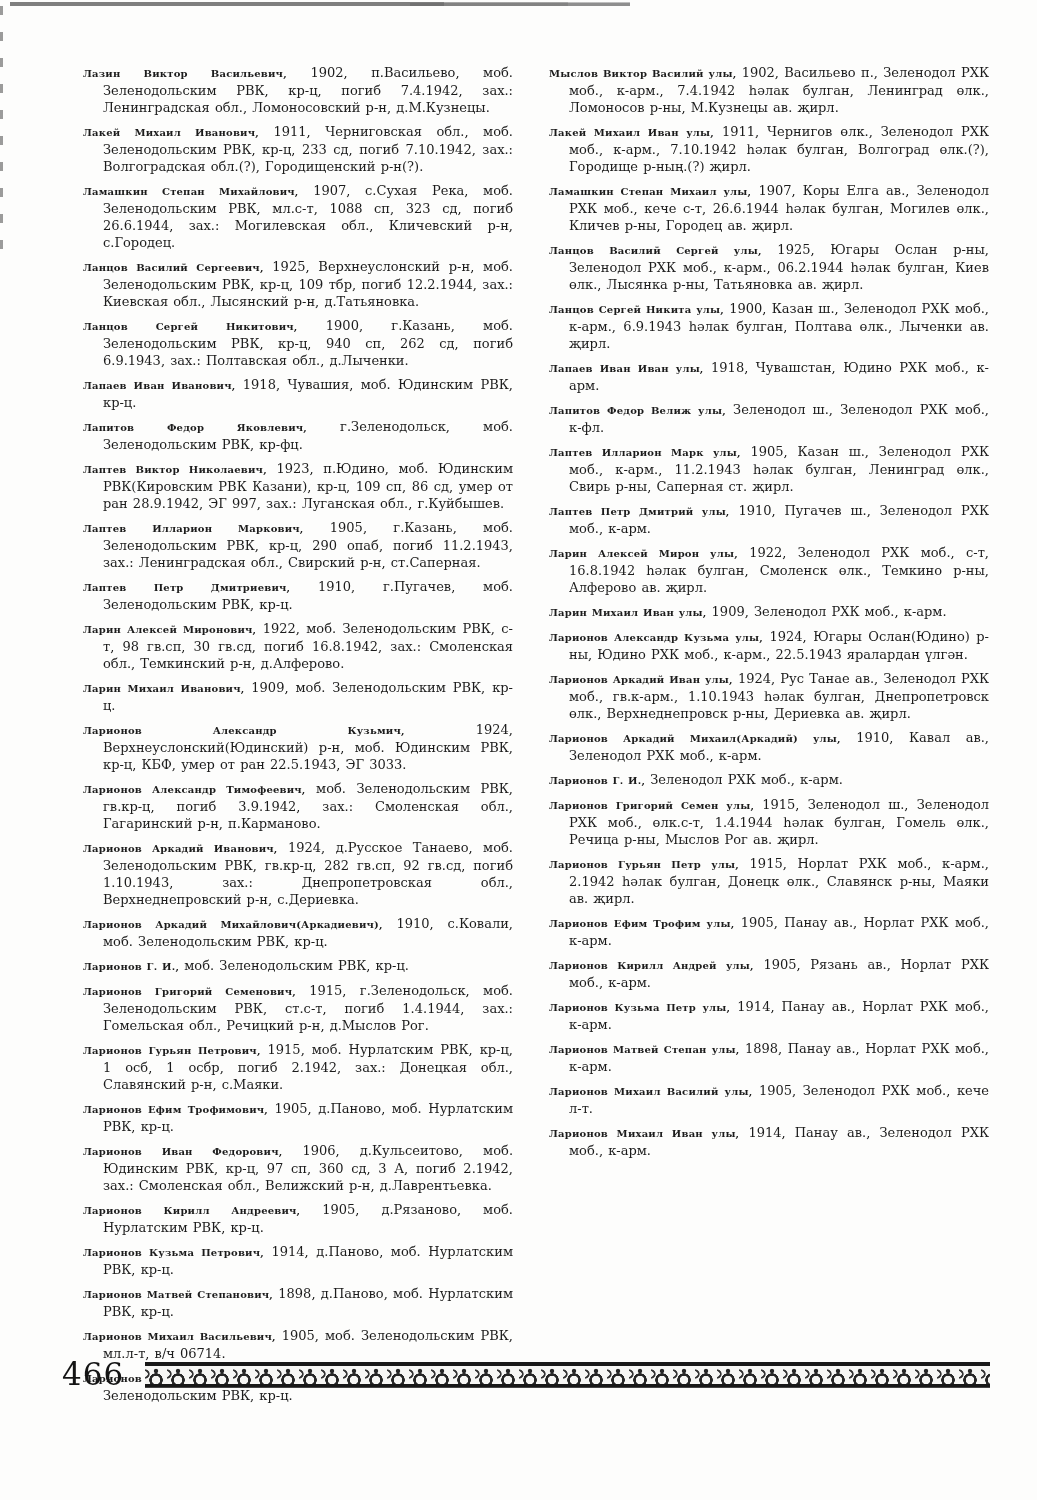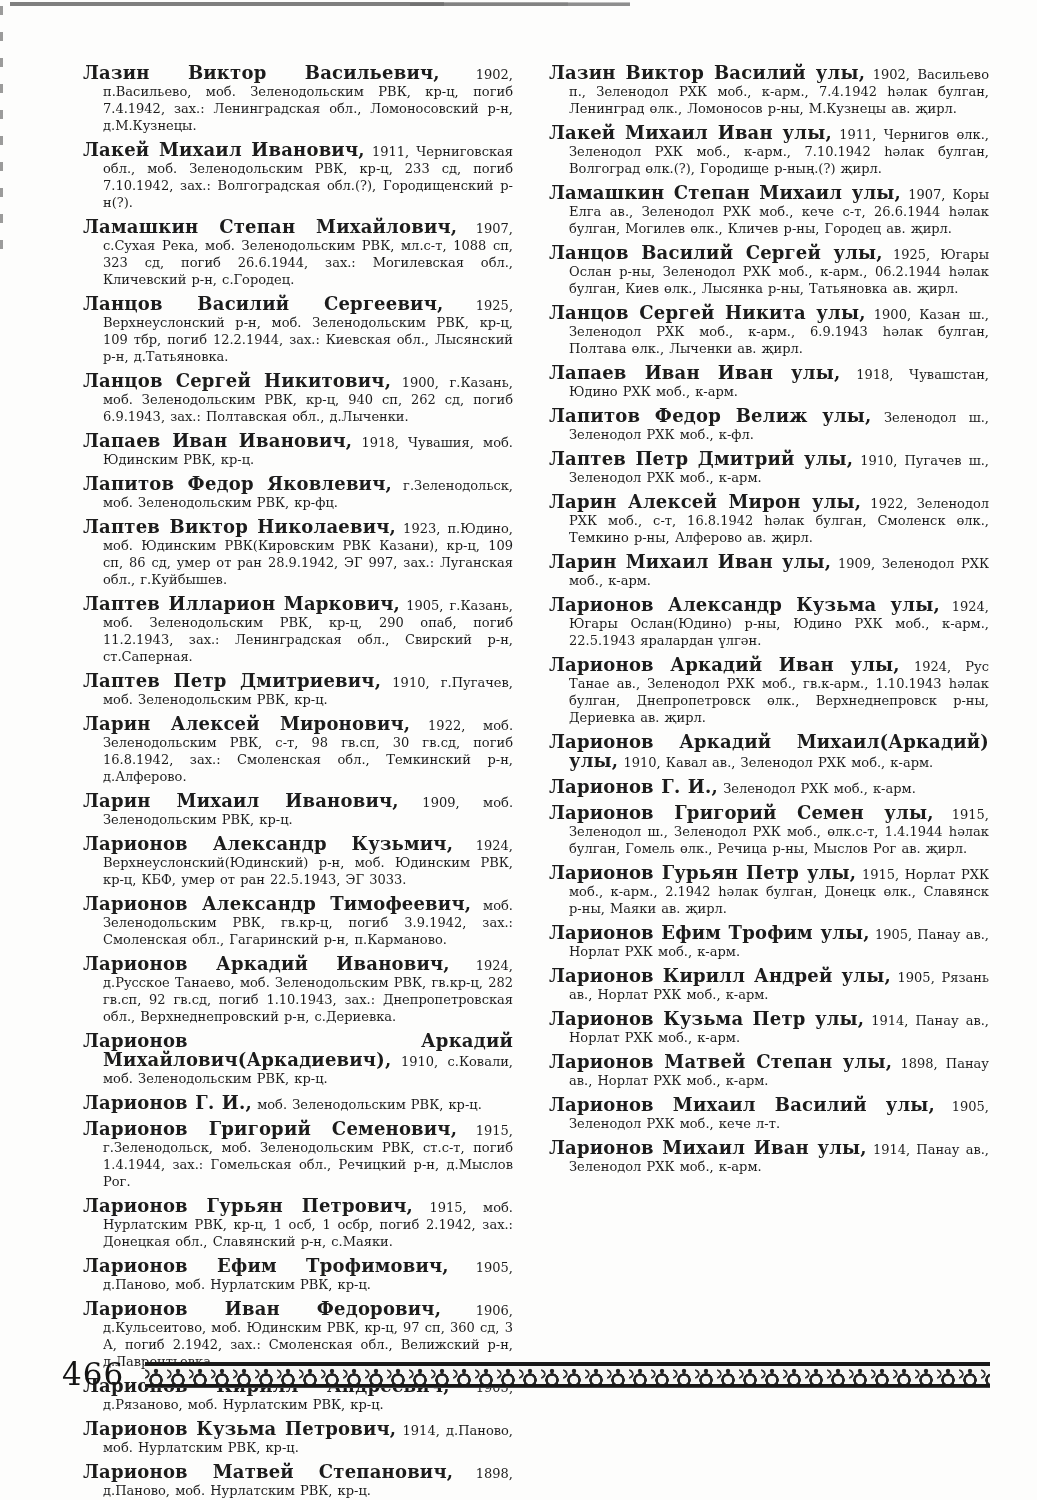--- a/index.html
+++ b/index.html
@@ -49,21 +49,21 @@
   .entry {
     padding-left: 20px;
     text-indent: -20px;
     font-size: 13px;
     line-height: 17px;
     margin-bottom: 7px;
     word-spacing: 1px;
   }
   .entry .name {
     font-weight: bold;
-    font-size: 18px;
+    font-size: 10px;
     letter-spacing: .2px;
   }
   .entry .details {
     font-size: 13px;
     margin-top: 48px;
   }
   
   .footer {
     position: absolute;
     left: 0; top: 1356px;
@@ -123,27 +123,28 @@
       <div class="entry"><span class="name">Ларионов Гурьян Петрович,</span> <span class="details">1915, моб. Нурлатским РВК, кр-ц, 1 осб, 1 осбр, погиб 2.1942, зах.: Донецкая обл., Славянский р-н, с.Маяки.</span></div>
       <div class="entry"><span class="name">Ларионов Ефим Трофимович,</span> <span class="details">1905, д.Паново, моб. Нурлатским РВК, кр-ц.</span></div>
       <div class="entry"><span class="name">Ларионов Иван Федорович,</span> <span class="details">1906, д.Кульсеитово, моб. Юдинским РВК, кр-ц, 97 сп, 360 сд, 3 А, погиб 2.1942, зах.: Смоленская обл., Велижский р-н, д.Лаврентьевка.</span></div>
       <div class="entry"><span class="name">Ларионов Кирилл Андреевич,</span> <span class="details">1905, д.Рязаново, моб. Нурлатским РВК, кр-ц.</span></div>
       <div class="entry"><span class="name">Ларионов Кузьма Петрович,</span> <span class="details">1914, д.Паново, моб. Нурлатским РВК, кр-ц.</span></div>
       <div class="entry"><span class="name">Ларионов Матвей Степанович,</span> <span class="details">1898, д.Паново, моб. Нурлатским РВК, кр-ц.</span></div>
       <div class="entry"><span class="name">Ларионов Михаил Васильевич,</span> <span class="details">1905, моб. Зеленодольским РВК, мл.л-т, в/ч 06714.</span></div>
       <div class="entry"><span class="name">Ларионов Михаил Иванович,</span> <span class="details">1914, д.Паново, моб. Зеленодольским РВК, кр-ц.</span></div>
     </div>
   <div class="col col-right" id="col-1">
-      <div class="entry"><span class="name">Лазин Виктор Василий улы,</span> <span class="details">1902, Васильево п., Зеленодол РХК моб., к-арм., 7.4.1942 һәлак булган, Ленинград өлк., Ломоносов р-ны, М.Кузнецы ав. җирл.</span></div>
+      <div class="entry"><span class="name">Мыслов Виктор Василий улы,</span> <span class="details">1902, Васильево п., Зеленодол РХК моб., к-арм., 7.4.1942 һәлак булган, Ленинград өлк., Ломоносов р-ны, М.Кузнецы ав. җирл.</span></div>
       <div class="entry"><span class="name">Лакей Михаил Иван улы,</span> <span class="details">1911, Чернигов өлк., Зеленодол РХК моб., к-арм., 7.10.1942 һәлак булган, Волгоград өлк.(?), Городище р-ның.(?) җирл.</span></div>
       <div class="entry"><span class="name">Ламашкин Степан Михаил улы,</span> <span class="details">1907, Коры Елга ав., Зеленодол РХК моб., кече с-т, 26.6.1944 һәлак булган, Могилев өлк., Кличев р-ны, Городец ав. җирл.</span></div>
       <div class="entry"><span class="name">Ланцов Василий Сергей улы,</span> <span class="details">1925, Югары Ослан р-ны, Зеленодол РХК моб., к-арм., 06.2.1944 һәлак булган, Киев өлк., Лысянка р-ны, Татьяновка ав. җирл.</span></div>
       <div class="entry"><span class="name">Ланцов Сергей Никита улы,</span> <span class="details">1900, Казан ш., Зеленодол РХК моб., к-арм., 6.9.1943 һәлак булган, Полтава өлк., Лыченки ав. җирл.</span></div>
       <div class="entry"><span class="name">Лапаев Иван Иван улы,</span> <span class="details">1918, Чувашстан, Юдино РХК моб., к-арм.</span></div>
       <div class="entry"><span class="name">Лапитов Федор Велиж улы,</span> <span class="details">Зеленодол ш., Зеленодол РХК моб., к-фл.</span></div>
+      <div class="entry"><span class="name">Лаптев Илларион Марк улы,</span> <span class="details">1905, Казан ш., Зеленодол РХК моб., к-арм., 11.2.1943 һәлак булган, Ленинград өлк., Свирь р-ны, Саперная ст. җирл.</span></div>
       <div class="entry"><span class="name">Лаптев Петр Дмитрий улы,</span> <span class="details">1910, Пугачев ш., Зеленодол РХК моб., к-арм.</span></div>
       <div class="entry"><span class="name">Ларин Алексей Мирон улы,</span> <span class="details">1922, Зеленодол РХК моб., с-т, 16.8.1942 һәлак булган, Смоленск өлк., Темкино р-ны, Алферово ав. җирл.</span></div>
       <div class="entry"><span class="name">Ларин Михаил Иван улы,</span> <span class="details">1909, Зеленодол РХК моб., к-арм.</span></div>
       <div class="entry"><span class="name">Ларионов Александр Кузьма улы,</span> <span class="details">1924, Югары Ослан(Юдино) р-ны, Юдино РХК моб., к-арм., 22.5.1943 яралардан үлгән.</span></div>
       <div class="entry"><span class="name">Ларионов Аркадий Иван улы,</span> <span class="details">1924, Рус Танае ав., Зеленодол РХК моб., гв.к-арм., 1.10.1943 һәлак булган, Днепропетровск өлк., Верхнеднепровск р-ны, Дериевка ав. җирл.</span></div>
       <div class="entry"><span class="name">Ларионов Аркадий Михаил(Аркадий) улы,</span> <span class="details">1910, Кавал ав., Зеленодол РХК моб., к-арм.</span></div>
       <div class="entry"><span class="name">Ларионов Г. И.,</span> <span class="details">Зеленодол РХК моб., к-арм.</span></div>
       <div class="entry"><span class="name">Ларионов Григорий Семен улы,</span> <span class="details">1915, Зеленодол ш., Зеленодол РХК моб., өлк.с-т, 1.4.1944 һәлак булган, Гомель өлк., Речица р-ны, Мыслов Рог ав. җирл.</span></div>
       <div class="entry"><span class="name">Ларионов Гурьян Петр улы,</span> <span class="details">1915, Норлат РХК моб., к-арм., 2.1942 һәлак булган, Донецк өлк., Славянск р-ны, Маяки ав. җирл.</span></div>
       <div class="entry"><span class="name">Ларионов Ефим Трофим улы,</span> <span class="details">1905, Панау ав., Норлат РХК моб., к-арм.</span></div>

